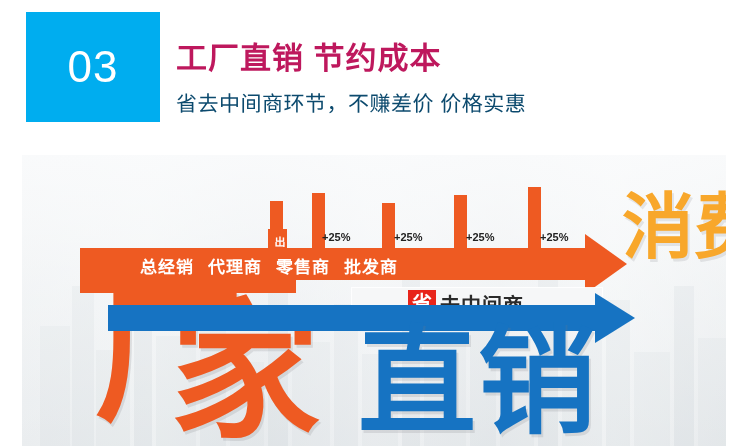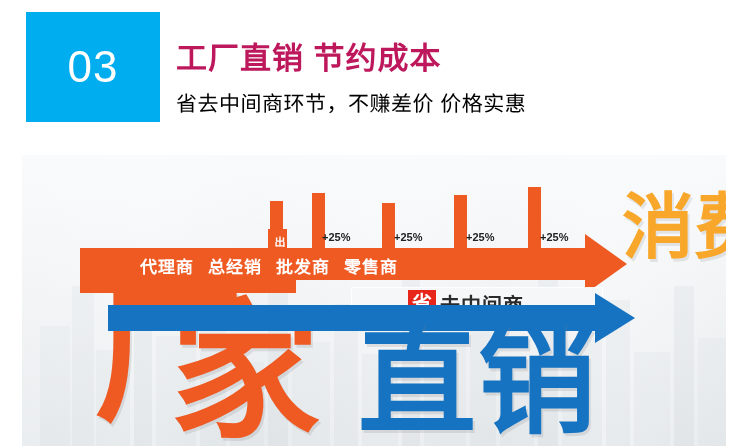--- a/index.html
+++ b/index.html
@@ -25,21 +25,21 @@
     font-family:"Liberation Sans","DejaVu Sans",sans-serif;
     line-height:1;
   }
   .head-title{
     position:absolute;left:176px;top:42px;
     font-size:31px;font-weight:700;color:#be185d;
     letter-spacing:1px;white-space:nowrap;line-height:1.1;
   }
   .head-sub{
     position:absolute;left:176px;top:92px;
-    font-size:21px;font-weight:400;color:#000000;
+    font-size:21px;font-weight:400;color:#0c4a6e;
     letter-spacing:.5px;white-space:nowrap;line-height:1.1;
   }
 
   
   .panel{
     position:absolute;left:22px;top:155px;width:704px;height:291px;
     overflow:hidden;
     background:
       linear-gradient(180deg,rgba(255,255,255,.55) 0%,rgba(255,255,255,.25) 40%,rgba(255,255,255,.0) 100%),
       linear-gradient(90deg,#e9ecee 0%,#eef1f2 18%,#e4e8eb 33%,#eff1f3 50%,#e7eaec 68%,#f1f3f4 84%,#e6e9eb 100%);
@@ -195,24 +195,24 @@
       <div class="pct" style="left:300px; top:76px;">+25%</div>
       <div class="pct" style="left:372px; top:76px;">+25%</div>
       <div class="pct" style="left:444px; top:76px;">+25%</div>
       <div class="pct" style="left:518px; top:76px;">+25%</div>
 
       <div class="chain-tail"></div>
       <div class="chain-bar"></div>
       <div class="orange-arrowhead"></div>
 
       <div class="chain-labels">
+        <span>总经销</span>
         <span>代理商</span>
-        <span>总经销</span>
+        <span>零售商</span>
         <span>批发商</span>
-        <span>零售商</span>
       </div>
 
       <div class="glyph g-orange jia">家</div>
 
       <div class="mid-band">
         <span class="sheng-chip">省</span>
         <span class="qu-text">去中间商</span>
       </div>
 
       <div class="blue-bar"></div>

